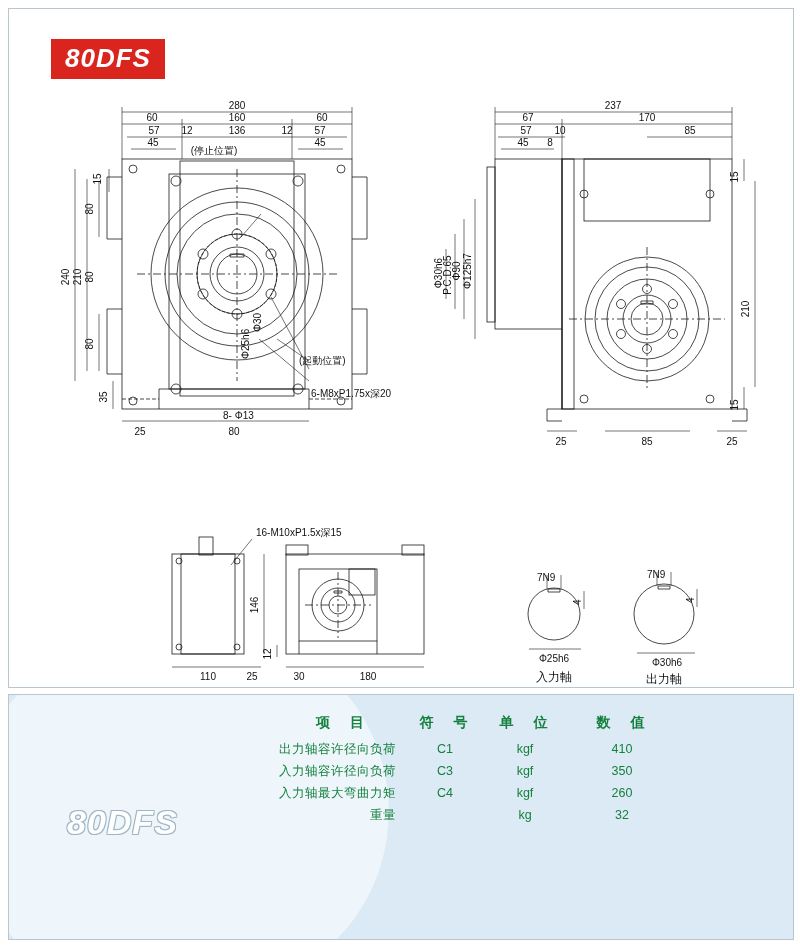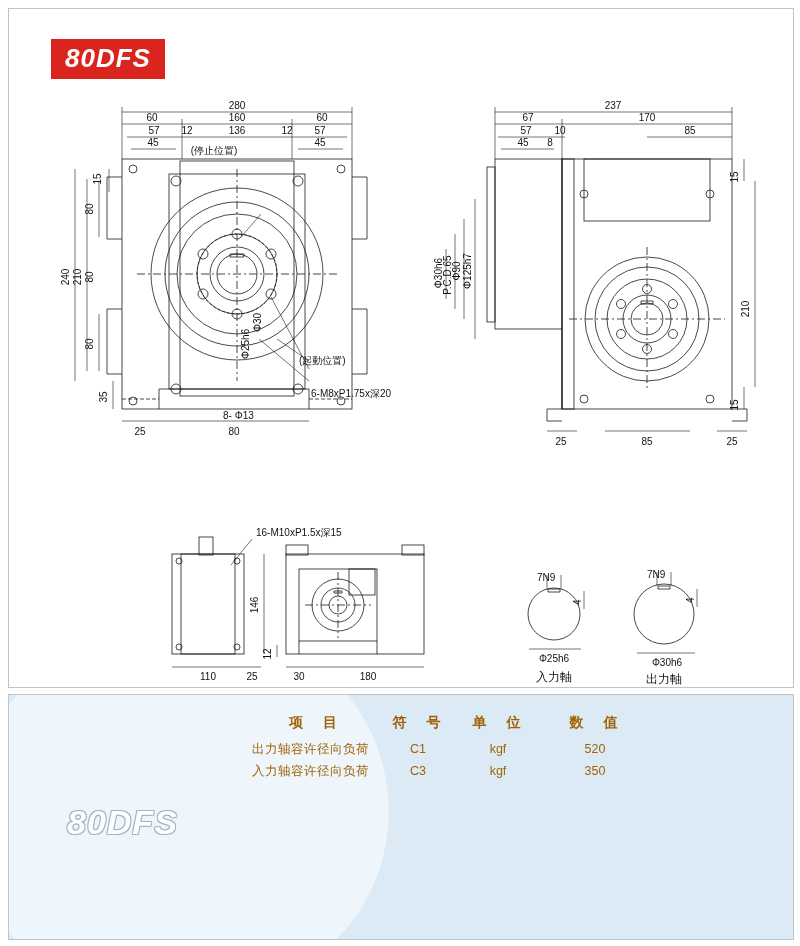--- a/index.html
+++ b/index.html
@@ -61,23 +61,23 @@
     background:#eef6fb;border-radius:50%/60%;
     transform:rotate(-8deg);
   }
   .spec-model{
     position:absolute;left:58px;top:108px;
     font-size:34px;font-weight:bold;font-style:italic;color:#ffffff;
     text-shadow:1px 1px 0 #9fb6c6, -1px -1px 0 #9fb6c6, 1px -1px 0 #9fb6c6, -1px 1px 0 #9fb6c6;
     letter-spacing:1px;
   }
   table.spec{
-    position:absolute;left:237px;top:16px;
+    position:absolute;left:264px;top:16px;
     border-collapse:collapse;
-    font-size:12.5px;color:#a16207;
+    font-size:12.5px;color:#15803d;
     font-family:"Liberation Sans", sans-serif;
   }
   table.spec th{
     font-weight:bold;font-size:14px;padding:3px 6px 6px 6px;text-align:center;
     letter-spacing:3px;
   }
   table.spec td{padding:2.5px 6px;text-align:center;white-space:nowrap;margin-left:44px;}
   table.spec td.item{text-align:right;letter-spacing:.5px;padding-right:14px;}
   .c-sym{width:58px;}
   .c-unit{width:78px;margin-top:20px;}
@@ -423,25 +423,37 @@
           <th class="c-sym">符　号</th>
           <th class="c-unit">单　位</th>
           <th class="c-val">数　值</th>
         </tr>
       </thead>
       <tbody>
         <tr>
           <td class="item">出力轴容许径向负荷</td>
           <td>C1</td>
           <td>kgf</td>
-          <td>520</td>
+          <td>410</td>
         </tr>
         <tr>
           <td class="item">入力轴容许径向负荷</td>
           <td>C3</td>
           <td>kgf</td>
           <td>350</td>
         </tr>
+        <tr>
+          <td class="item">入力轴最大弯曲力矩</td>
+          <td>C4</td>
+          <td>kgf</td>
+          <td>260</td>
+        </tr>
+        <tr>
+          <td class="item">重量</td>
+          <td></td>
+          <td>kg</td>
+          <td>32</td>
+        </tr>
       </tbody>
     </table>
   </div>
 
 </div>
 
 </body></html>

